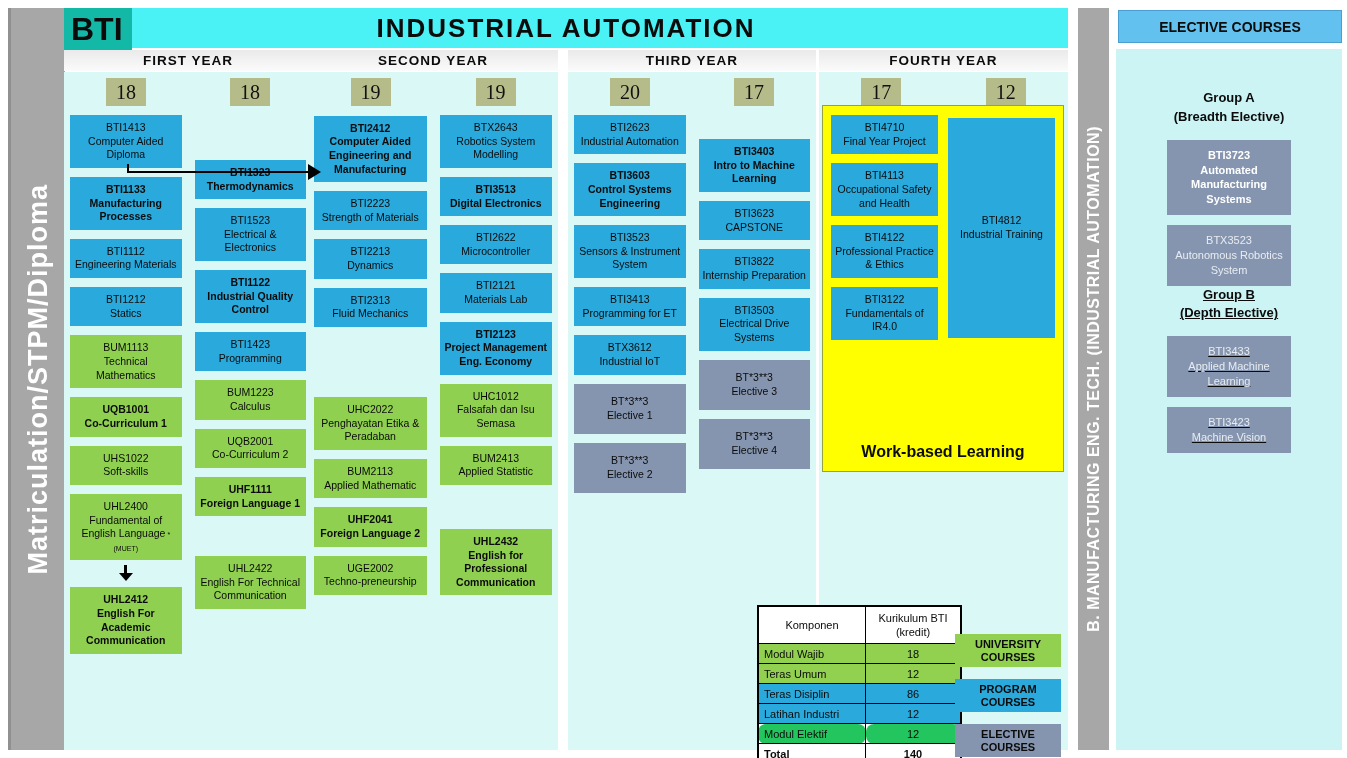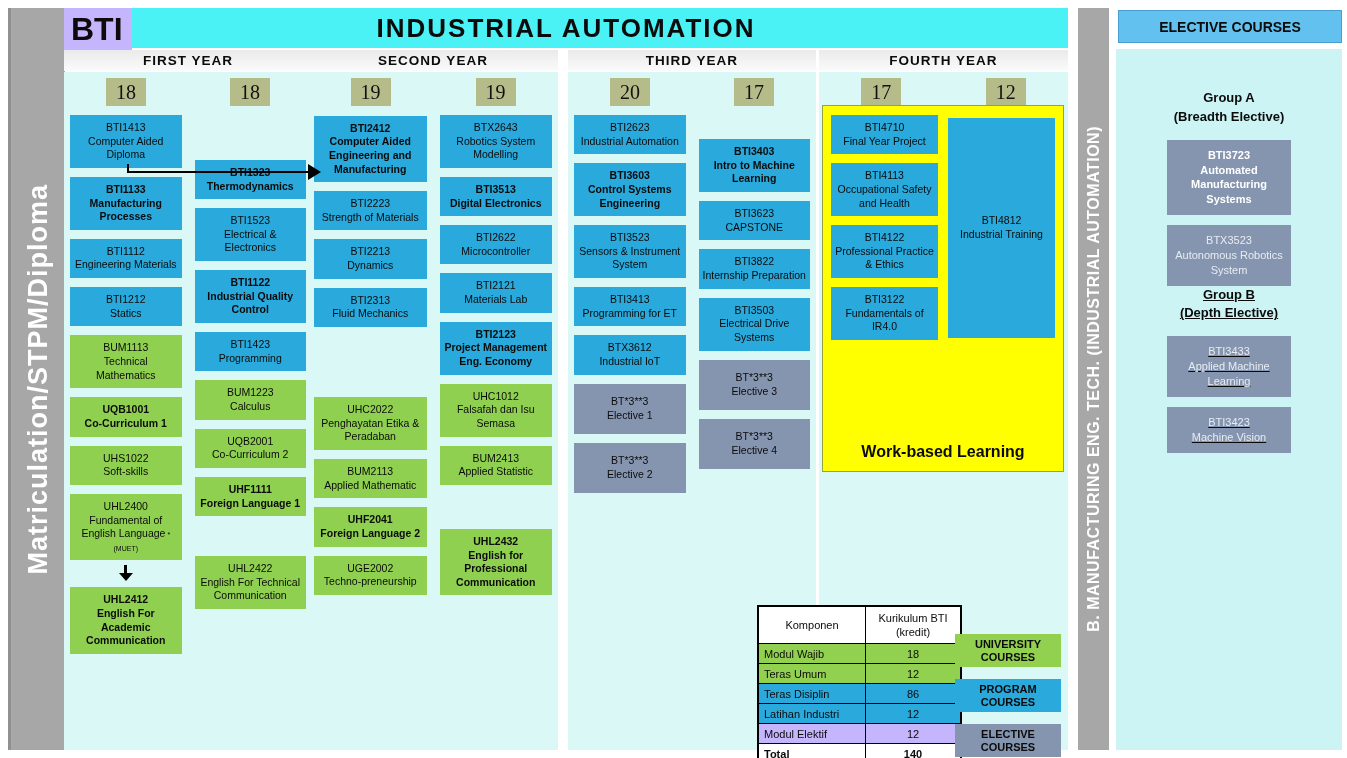--- a/index.html
+++ b/index.html
@@ -7,21 +7,21 @@
 
   
   .leftbar{position:absolute;left:8px;top:8px;width:54px;height:742px;background:#A7A7A7;border-left:3px solid #909090;display:flex;align-items:center;justify-content:center;}
   .leftbar .vtext{writing-mode:vertical-rl;transform:rotate(180deg);color:#fff;font-weight:bold;font-size:27px;letter-spacing:1px;white-space:nowrap;}
   .rightbar{position:absolute;left:1078px;top:8px;width:31px;height:742px;background:#A7A7A7;display:flex;align-items:center;justify-content:center;}
   .rightbar .vtext{writing-mode:vertical-rl;transform:rotate(180deg);color:#fff;font-weight:bold;font-size:16px;letter-spacing:.5px;white-space:nowrap;}
 
   
   .titleband{position:absolute;left:64px;top:8px;width:1004px;height:40px;background:#4BF2F5;display:flex;align-items:center;justify-content:center;}
   .titleband span{font-weight:bold;font-size:26px;letter-spacing:2px;}
-  .logo{position:absolute;left:64px;top:8px;width:68px;height:42px;background:#c4b5fd;display:flex;align-items:center;padding-left:7px;font-weight:bold;font-size:32px;z-index:3;box-sizing:border-box;}
+  .logo{position:absolute;left:64px;top:8px;width:68px;height:42px;background:#14b8a6;display:flex;align-items:center;padding-left:7px;font-weight:bold;font-size:32px;z-index:3;box-sizing:border-box;}
 
   
   .year{position:absolute;top:50px;height:700px;}
   .y1{left:64px;width:248px;}
   .y2{left:308px;width:250px;}
   .y3{left:568px;width:248px;}
   .y4{left:819px;width:249px;}
   .year-header{height:21px;background:linear-gradient(#eaeaea,#fbfbfb);font-weight:bold;font-size:13.5px;display:flex;align-items:center;justify-content:center;letter-spacing:1px;}
   .year-body{position:absolute;top:22px;left:0;right:0;bottom:0;background:#D9F8F6;}
   .badges{display:flex;height:28px;margin:6px 0 9px;}
@@ -65,21 +65,21 @@
   
   .ctable{position:absolute;left:757px;top:605px;border-collapse:collapse;background:#fff;border:2px solid #000;z-index:5;}
   .ctable th,.ctable td{border:1px solid #000;font-size:11px;padding:2px 5px;font-weight:normal;}
   .ctable th{height:32px;text-align:center;line-height:1.3;}
   .ctable th:first-child{width:96px;}
   .ctable th:last-child{width:84px;}
   .ctable td{height:15px;}
   .ctable td.val{text-align:center;}
   .r-university td{background:#92D050;}
   .r-program td{background:#29A9DC;}
-  .r-elective td{background:#c4b5fd;}
+  .r-elective td{background:#22c55e;border-radius:8px;}
   .r-total td{background:#fff;font-weight:bold;}
 
   
   .legend{position:absolute;left:955px;top:634px;width:106px;display:flex;flex-direction:column;gap:12px;z-index:5;}
   .legend-item{height:33px;display:flex;align-items:center;justify-content:center;text-align:center;font-weight:bold;font-size:11px;line-height:1.15;padding:1px 4px;box-sizing:border-box;}
   .legend-item.university{background:#92D050;}
   .legend-item.program{background:#29A9DC;}
   .legend-item.elective{background:#8595AF;}
 </style>
 </head>

